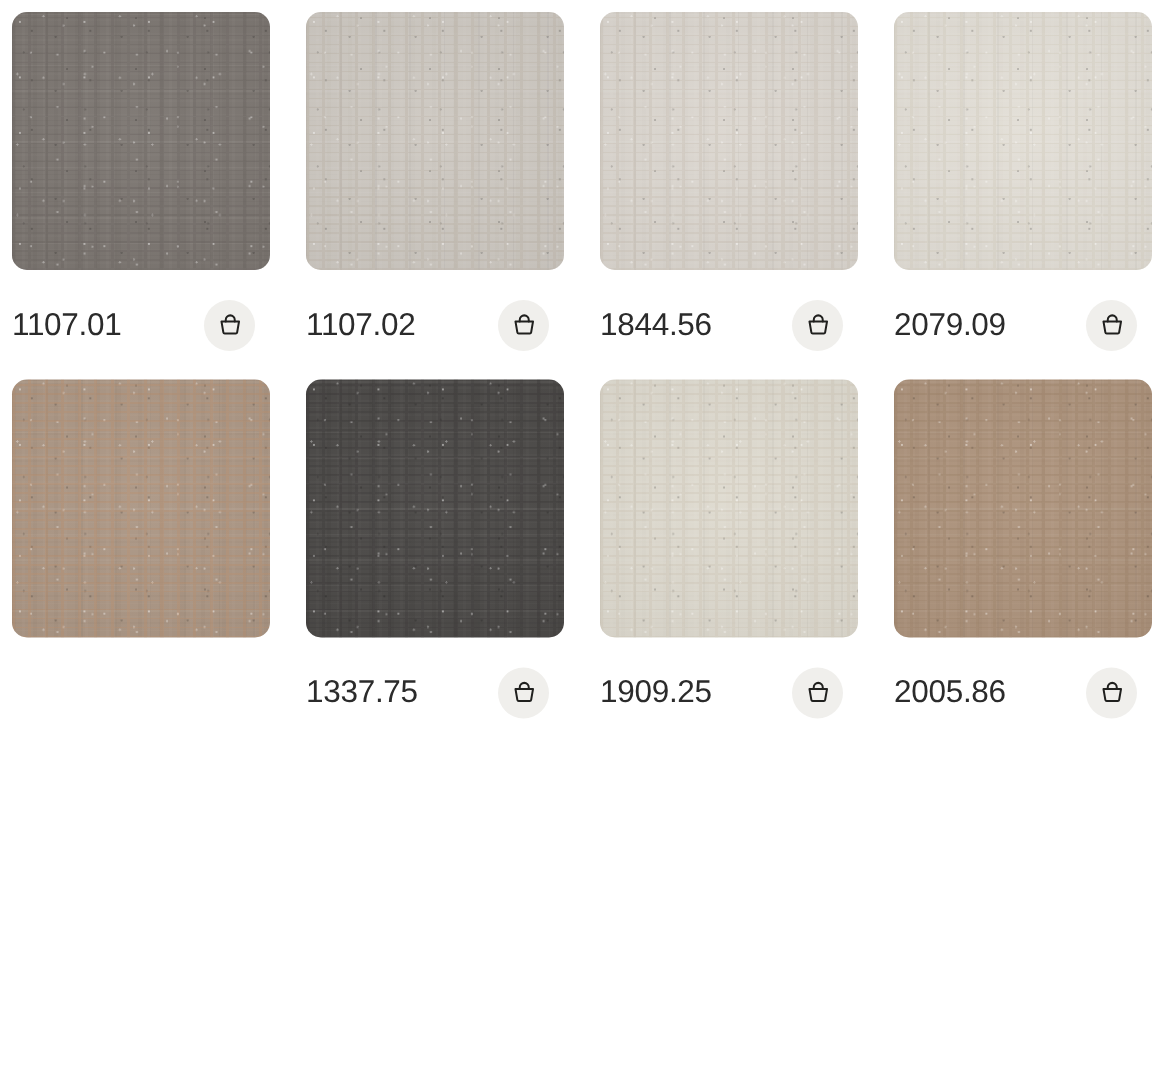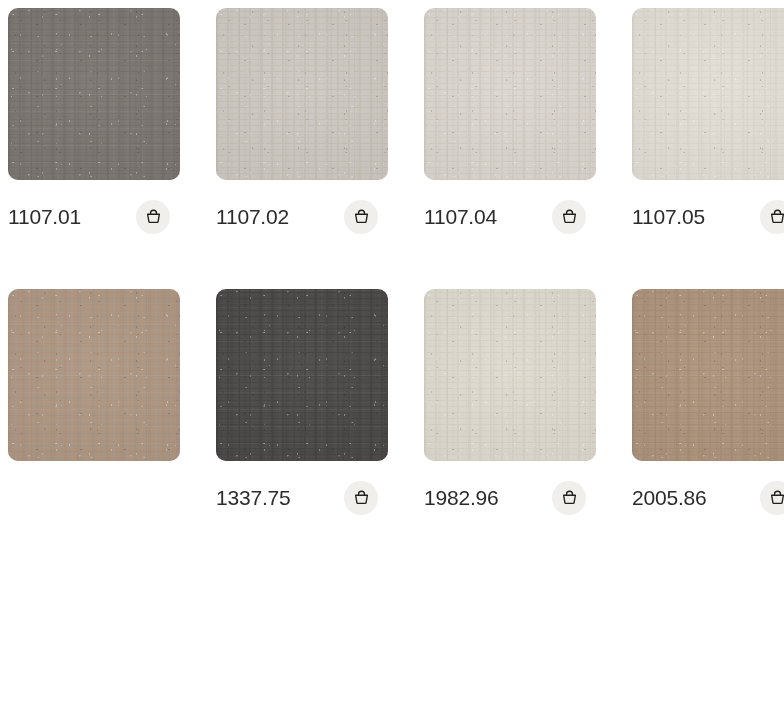--- a/index.html
+++ b/index.html
@@ -20,21 +20,20 @@
     width: 784px;
     height: 724px;
     box-sizing: border-box;
     padding: 8px 0 0 8px;
     display: grid;
     grid-template-columns: repeat(4, 172px);
     grid-auto-rows: 245px;
     column-gap: 24px;
     row-gap: 0px;
     align-content: start;
-    gap: 36px;
   }
 
   .swatch-card {
     width: 172px;
     position: relative;
   }
 
   .swatch-tile {
     width: 172px;
     height: 172px;
@@ -174,39 +173,39 @@
     </div>
     <div class="swatch-card">
       <div class="swatch-tile" style="background-color: rgb(219, 214, 207);">
         <div class="tex-layer tex-shade"></div>
         <div class="tex-layer tex-slub"></div>
         <div class="tex-layer tex-dash" style="background-color: transparent; color: rgb(195, 187, 173);"></div>
         <div class="tex-layer tex-flecks"></div>
         <div class="tex-layer" style="background-image: repeating-linear-gradient(90deg, rgb(195, 187, 173) 0px, rgb(195, 187, 173) 2px, transparent 2px, transparent 11px), repeating-linear-gradient(0deg, rgb(195, 187, 173) 0px, rgb(195, 187, 173) 1px, transparent 1px, transparent 6px); opacity: 0.3;"></div>
       </div>
       <div class="swatch-meta">
-        <span class="swatch-label">1107.04</span>
+        <span class="swatch-label">1844.56</span>
         <button class="basket-button" aria-label="Add 1107.04 to basket" style="background: rgb(240, 239, 236);">
   <svg width="19" height="19" viewBox="0 0 24 24" fill="none" stroke="#20201e" stroke-width="1.7" stroke-linecap="round" stroke-linejoin="round">
     <path d="M8.2 9.2 V7.9 a3.8 3.8 0 0 1 7.6 0 V9.2"></path>
     <path d="M4.6 9.2 H19.4 L17.8 18.4 a1.2 1.2 0 0 1 -1.2 1 H7.4 a1.2 1.2 0 0 1 -1.2 -1 Z"></path>
   </svg>
         </button>
       </div>
     </div>
     <div class="swatch-card">
       <div class="swatch-tile" style="background-color: rgb(226, 222, 214);">
         <div class="tex-layer tex-shade"></div>
         <div class="tex-layer tex-slub"></div>
         <div class="tex-layer tex-dash" style="background-color: transparent; color: rgb(205, 197, 183);"></div>
         <div class="tex-layer tex-flecks"></div>
         <div class="tex-layer" style="background-image: repeating-linear-gradient(90deg, rgb(205, 197, 183) 0px, rgb(205, 197, 183) 2px, transparent 2px, transparent 11px), repeating-linear-gradient(0deg, rgb(205, 197, 183) 0px, rgb(205, 197, 183) 1px, transparent 1px, transparent 6px); opacity: 0.3;"></div>
       </div>
       <div class="swatch-meta">
-        <span class="swatch-label">1107.05</span>
+        <span class="swatch-label">2079.09</span>
         <button class="basket-button" aria-label="Add 1107.05 to basket" style="background: rgb(240, 239, 236);">
   <svg width="19" height="19" viewBox="0 0 24 24" fill="none" stroke="#20201e" stroke-width="1.7" stroke-linecap="round" stroke-linejoin="round">
     <path d="M8.2 9.2 V7.9 a3.8 3.8 0 0 1 7.6 0 V9.2"></path>
     <path d="M4.6 9.2 H19.4 L17.8 18.4 a1.2 1.2 0 0 1 -1.2 1 H7.4 a1.2 1.2 0 0 1 -1.2 -1 Z"></path>
   </svg>
         </button>
       </div>
     </div>
     <div class="swatch-card">
       <div class="swatch-tile" style="background-color: rgb(171, 150, 132);">
@@ -237,21 +236,21 @@
     </div>
     <div class="swatch-card">
       <div class="swatch-tile" style="background-color: rgb(222, 218, 207);">
         <div class="tex-layer tex-shade"></div>
         <div class="tex-layer tex-slub"></div>
         <div class="tex-layer tex-dash" style="background-color: transparent; color: rgb(201, 192, 174);"></div>
         <div class="tex-layer tex-flecks"></div>
         <div class="tex-layer" style="background-image: repeating-linear-gradient(90deg, rgb(201, 192, 174) 0px, rgb(201, 192, 174) 2px, transparent 2px, transparent 11px), repeating-linear-gradient(0deg, rgb(201, 192, 174) 0px, rgb(201, 192, 174) 1px, transparent 1px, transparent 6px); opacity: 0.3;"></div>
       </div>
       <div class="swatch-meta">
-        <span class="swatch-label">1982.96</span>
+        <span class="swatch-label">1909.25</span>
         <button class="basket-button" aria-label="Add 1107.08 to basket" style="background: rgb(240, 239, 236);">
   <svg width="19" height="19" viewBox="0 0 24 24" fill="none" stroke="#20201e" stroke-width="1.7" stroke-linecap="round" stroke-linejoin="round">
     <path d="M8.2 9.2 V7.9 a3.8 3.8 0 0 1 7.6 0 V9.2"></path>
     <path d="M4.6 9.2 H19.4 L17.8 18.4 a1.2 1.2 0 0 1 -1.2 1 H7.4 a1.2 1.2 0 0 1 -1.2 -1 Z"></path>
   </svg>
         </button>
       </div>
     </div>
     <div class="swatch-card">
       <div class="swatch-tile" style="background-color: rgb(173, 147, 124);">

